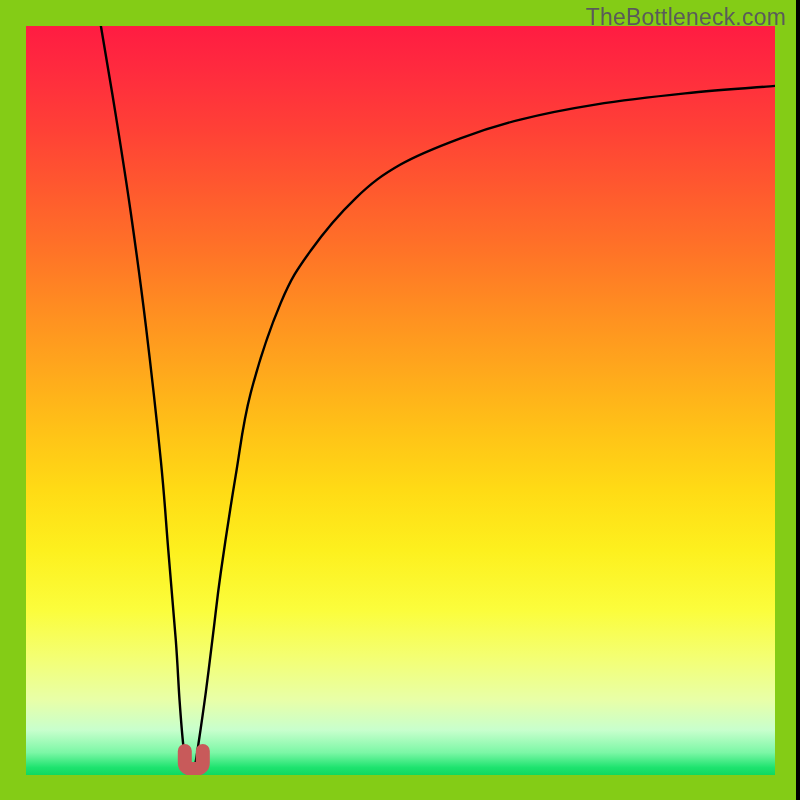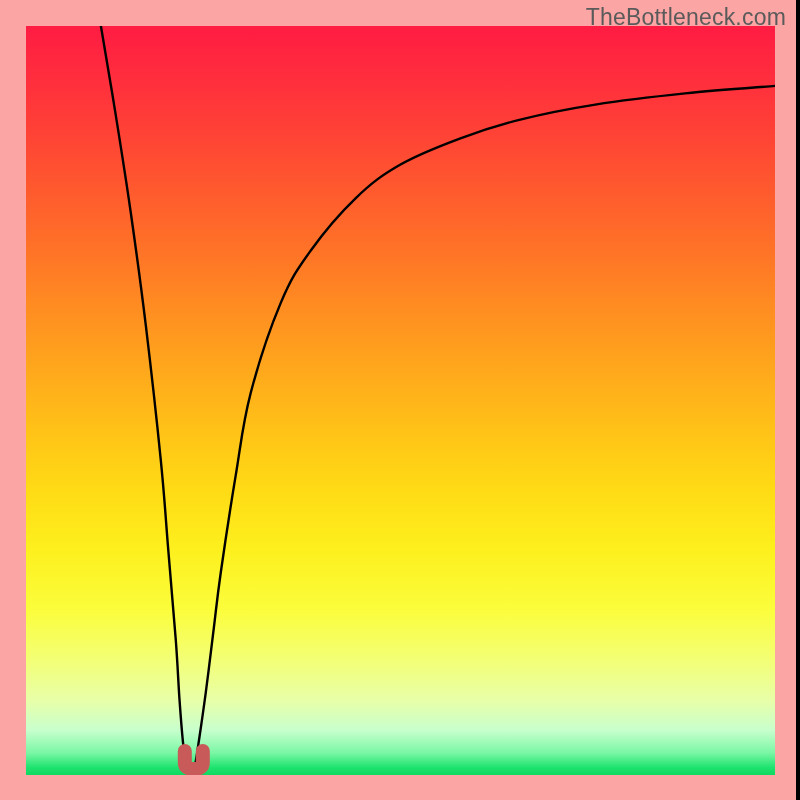--- a/index.html
+++ b/index.html
@@ -1,21 +1,21 @@
 <!DOCTYPE html>
 <html><head>
 <meta charset="utf-8">
 <style>
   * { margin: 0; padding: 0; box-sizing: border-box; }
   html, body { width: 800px; height: 800px; overflow: hidden; background: #000; }
   .frame {
     position: absolute;
     left: 0; top: 0;
     width: 796px; height: 800px;
-    background: #fca5a5;
+    background: #84cc16;
     padding-left: 45px;
   }
   .plot {
     position: absolute;
     left: 26px; top: 26px;
     width: 749px; height: 749px;
     overflow: hidden;
   }
   .gradient {
     position: absolute;

